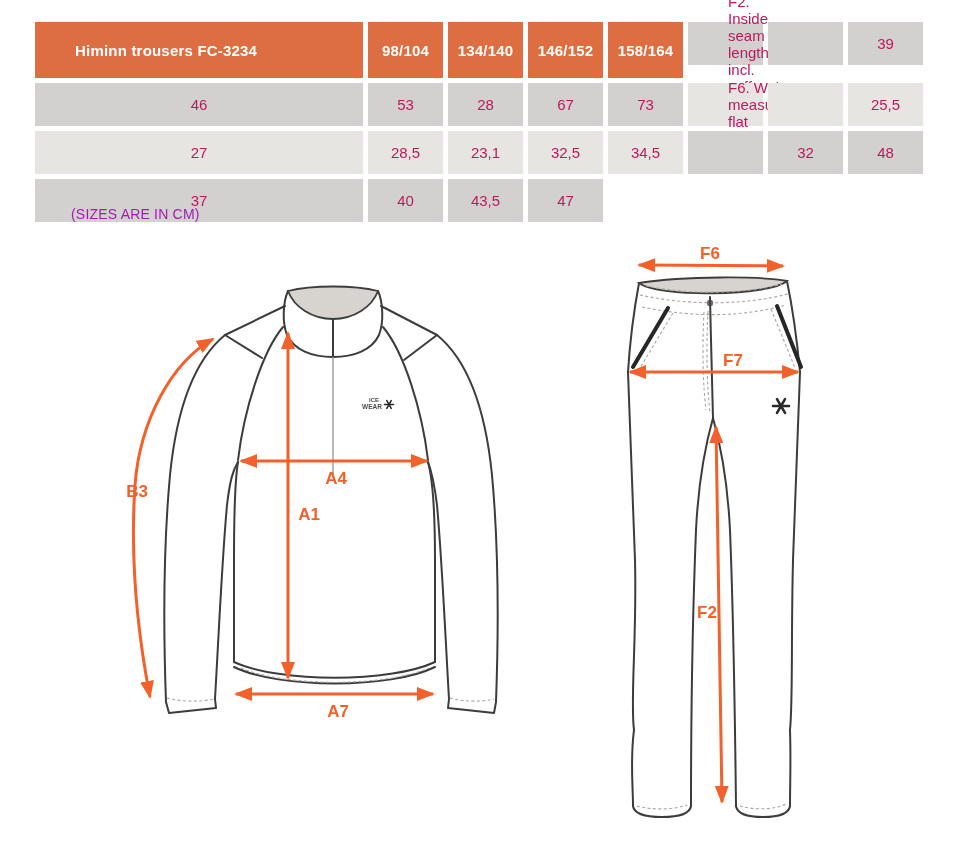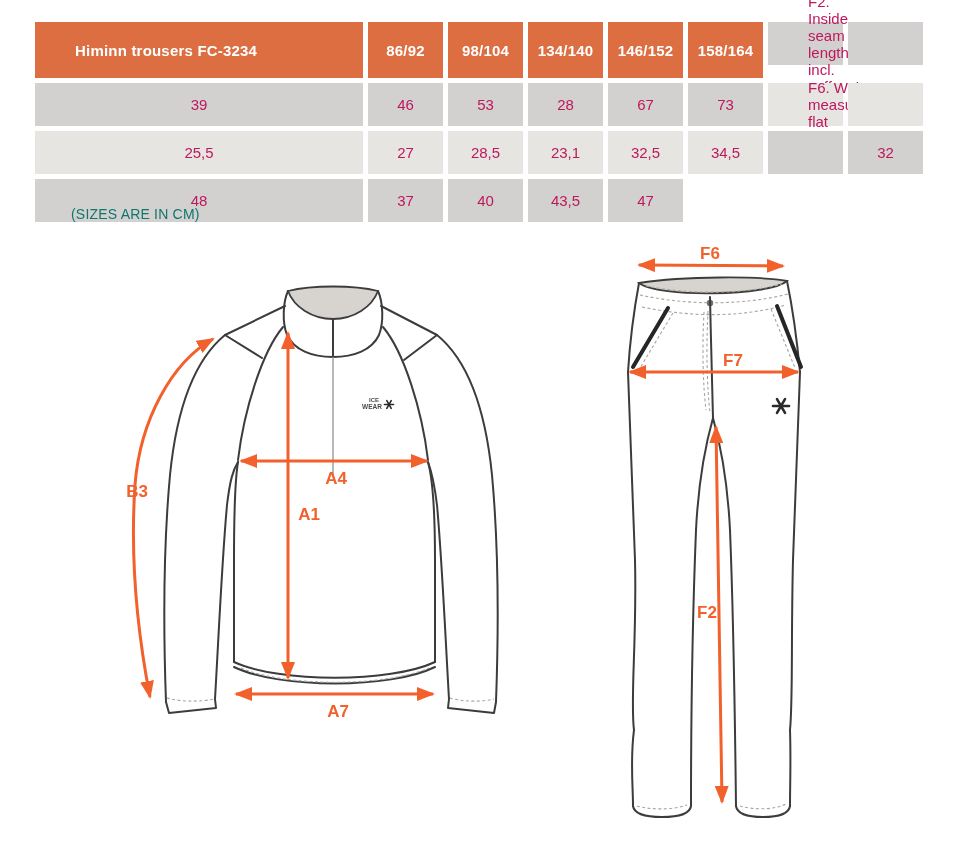--- a/index.html
+++ b/index.html
@@ -22,21 +22,21 @@
   .dcell{
     height:43px;display:flex;align-items:center;justify-content:center;
     font-size:15px;color:#be185d;
   }
   .dcell.rowlabel{justify-content:flex-start;padding-left:40px;}
   .row-dark{background:#D3D1CF;}
   .row-light{background:#E7E5E2;}
   
   .unit-note{
     position:absolute;left:71px;top:206px;
-    font-size:14px;color:#0f766e;letter-spacing:.2px;
+    font-size:14px;color:#a21caf;letter-spacing:.2px;
   }
   
   .diagram-layer{position:absolute;left:0;top:0;}
   .outline{fill:none;stroke:#3c3c3c;stroke-width:2;stroke-linecap:round;stroke-linejoin:round;}
   .thin{fill:none;stroke:#9a9a9a;stroke-width:1.4;}
   .stitch{fill:none;stroke:#a9a69f;stroke-width:1.1;stroke-dasharray:3 2.4;}
   .darkband{fill:none;stroke:#262626;stroke-width:4;stroke-linecap:round;}
   .opening{fill:#D7D4D0;stroke:#3c3c3c;stroke-width:1.8;}
   .arrow{fill:none;stroke:#F2612C;stroke-width:3;}
   .mlabel{fill:#F2612C;font-size:17px;font-weight:bold;font-family:"Liberation Sans",sans-serif;}
@@ -44,21 +44,20 @@
   .flake{stroke:#2a2a2a;stroke-linecap:round;fill:#2a2a2a;}
 </style>
 </head>
 <body>
 
 <div class="page">
 
   <div class="size-table">
 
     <div class="hcell product">Himinn trousers FC-3234</div>
-    <div class="hcell">86/92</div>
     <div class="hcell">98/104</div>
     <div class="hcell">134/140</div>
     <div class="hcell">146/152</div>
     <div class="hcell">158/164</div>
 
     <div class="dcell rowlabel row-dark">F2. Inside seam length incl. cuff</div>
     <div class="dcell row-dark"></div>
     <div class="dcell row-dark">39</div>
     <div class="dcell row-dark">46</div>
     <div class="dcell row-dark">53</div>

